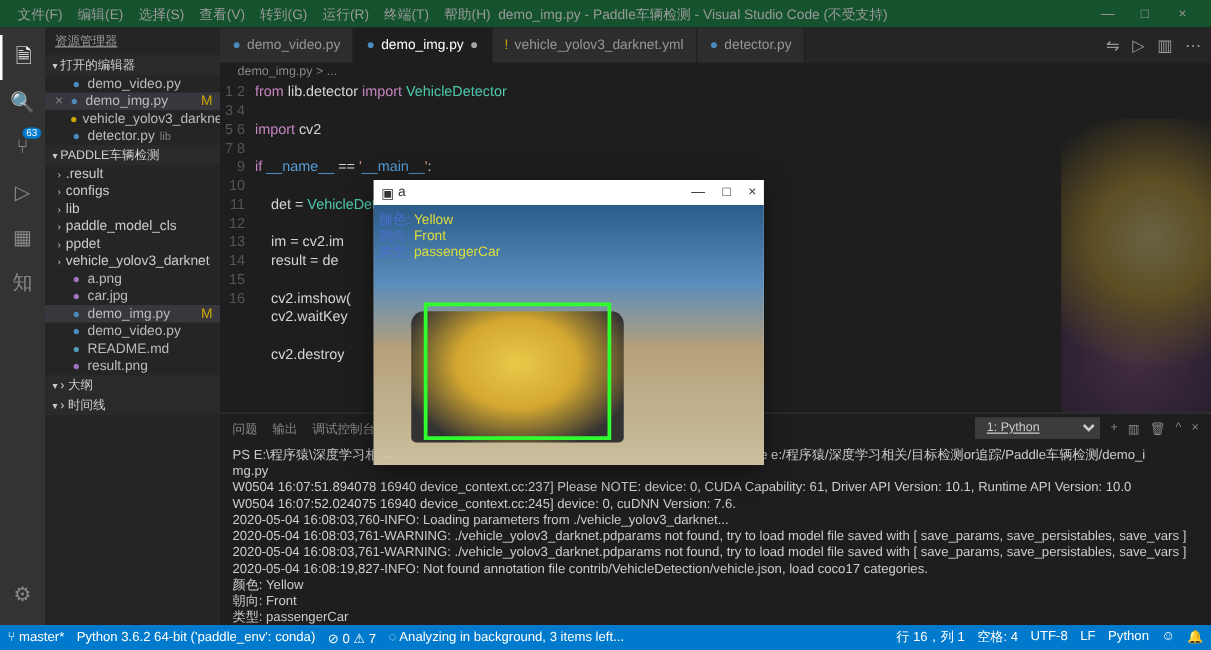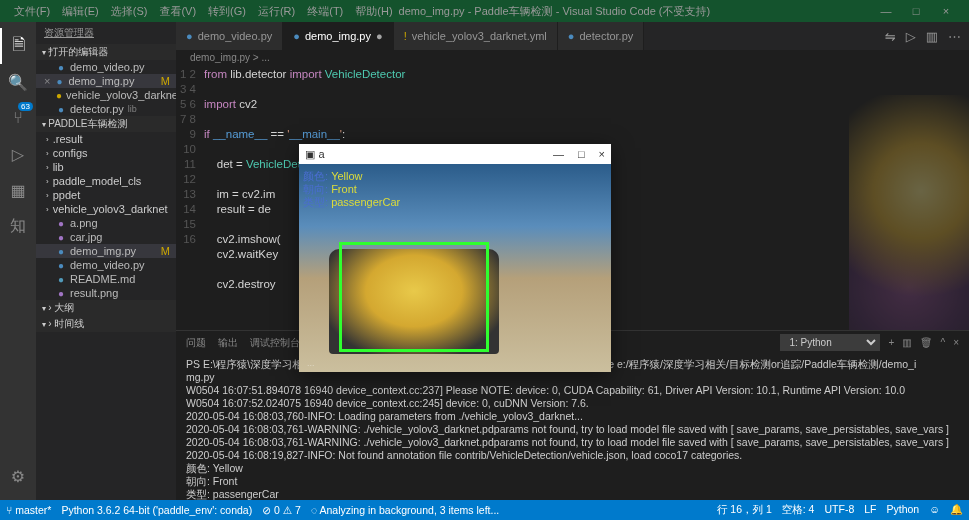--- a/index.html
+++ b/index.html
@@ -38,21 +38,21 @@
 .tabs .actions { margin-left: auto; display: flex; align-items: center; gap: 10px; padding: 0 8px; color: #999; font-size: 13px; }
 .breadcrumb { font-size: 10px; color: #888; padding: 2px 14px; }
 .code { flex: 1; display: flex; font-family: Consolas, monospace; font-size: 11.5px; line-height: 15px; padding-top: 2px; position: relative; overflow: hidden; }
 .gutter { width: 28px; text-align: right; color: #555; padding-right: 8px; }
 .lines { flex: 1; white-space: pre; color: #d4d4d4; }
 .k { color: #c586c0; } .s { color: #ce9178; } .c { color: #569cd6; } .n { color: #4ec9b0; }
 .terminal { height: 170px; background: #1e1e1e; border-top: 1px solid #333; display: flex; flex-direction: column; font-family: Consolas, monospace; font-size: 10.5px; }
 .term-tabs { display: flex; gap: 12px; padding: 3px 10px; color: #888; font-size: 10px; align-items: center; }
 .term-tabs .tt.active { color: #fff; border-bottom: 1px solid #007acc; }
 .term-tabs .right { margin-left: auto; display: flex; align-items: center; gap: 8px; }
-.term-tabs select { background: #3c3c3c; color: #ccc; border: 1px solid #3c3c3c; font-size: 10px; padding: 1px 4px; width: 100px; }
+.term-tabs select { background: #3c3c3c; color: #ccc; border: 1px solid #3c3c3c; font-size: 10px; padding: 1px 4px; width: 100px; text-decoration: underline; }
 .term-out { flex: 1; padding: 4px 10px; color: #ccc; line-height: 13px; white-space: pre-wrap; overflow: hidden; }
 .statusbar { height: 20px; background: #007acc; color: #fff; font-size: 10.5px; display: flex; align-items: center; padding: 0 6px; gap: 10px; }
 .statusbar .right { margin-left: auto; display: flex; gap: 10px; }
 .statusbar .spin { display: inline-block; animation: spin 1s linear infinite; }
 @keyframes spin { to { transform: rotate(360deg); } }
 .popup { position: absolute; left: 299px; top: 144px; width: 312px; height: 228px; background: #f0f0f0; box-shadow: 0 4px 20px rgba(0,0,0,.5); z-index: 50; }
 .popup .pt { height: 20px; background: #fff; display: flex; align-items: center; padding: 0 6px; font-size: 11px; color: #333; }
 .popup .pt .pctrl { margin-left: auto; display: flex; gap: 14px; color: #333; font-size: 11px; }
 .popup .img { width: 100%; height: 208px; position: relative; background: linear-gradient(#2b5c8a 0%, #5a8dbb 30%, #b5a07a 55%, #cbbf9e 100%); overflow: hidden; }
 .popup .overlay { position: absolute; top: 6px; left: 4px; font-family: "SimSun", monospace; font-size: 11px; line-height: 13px; }

